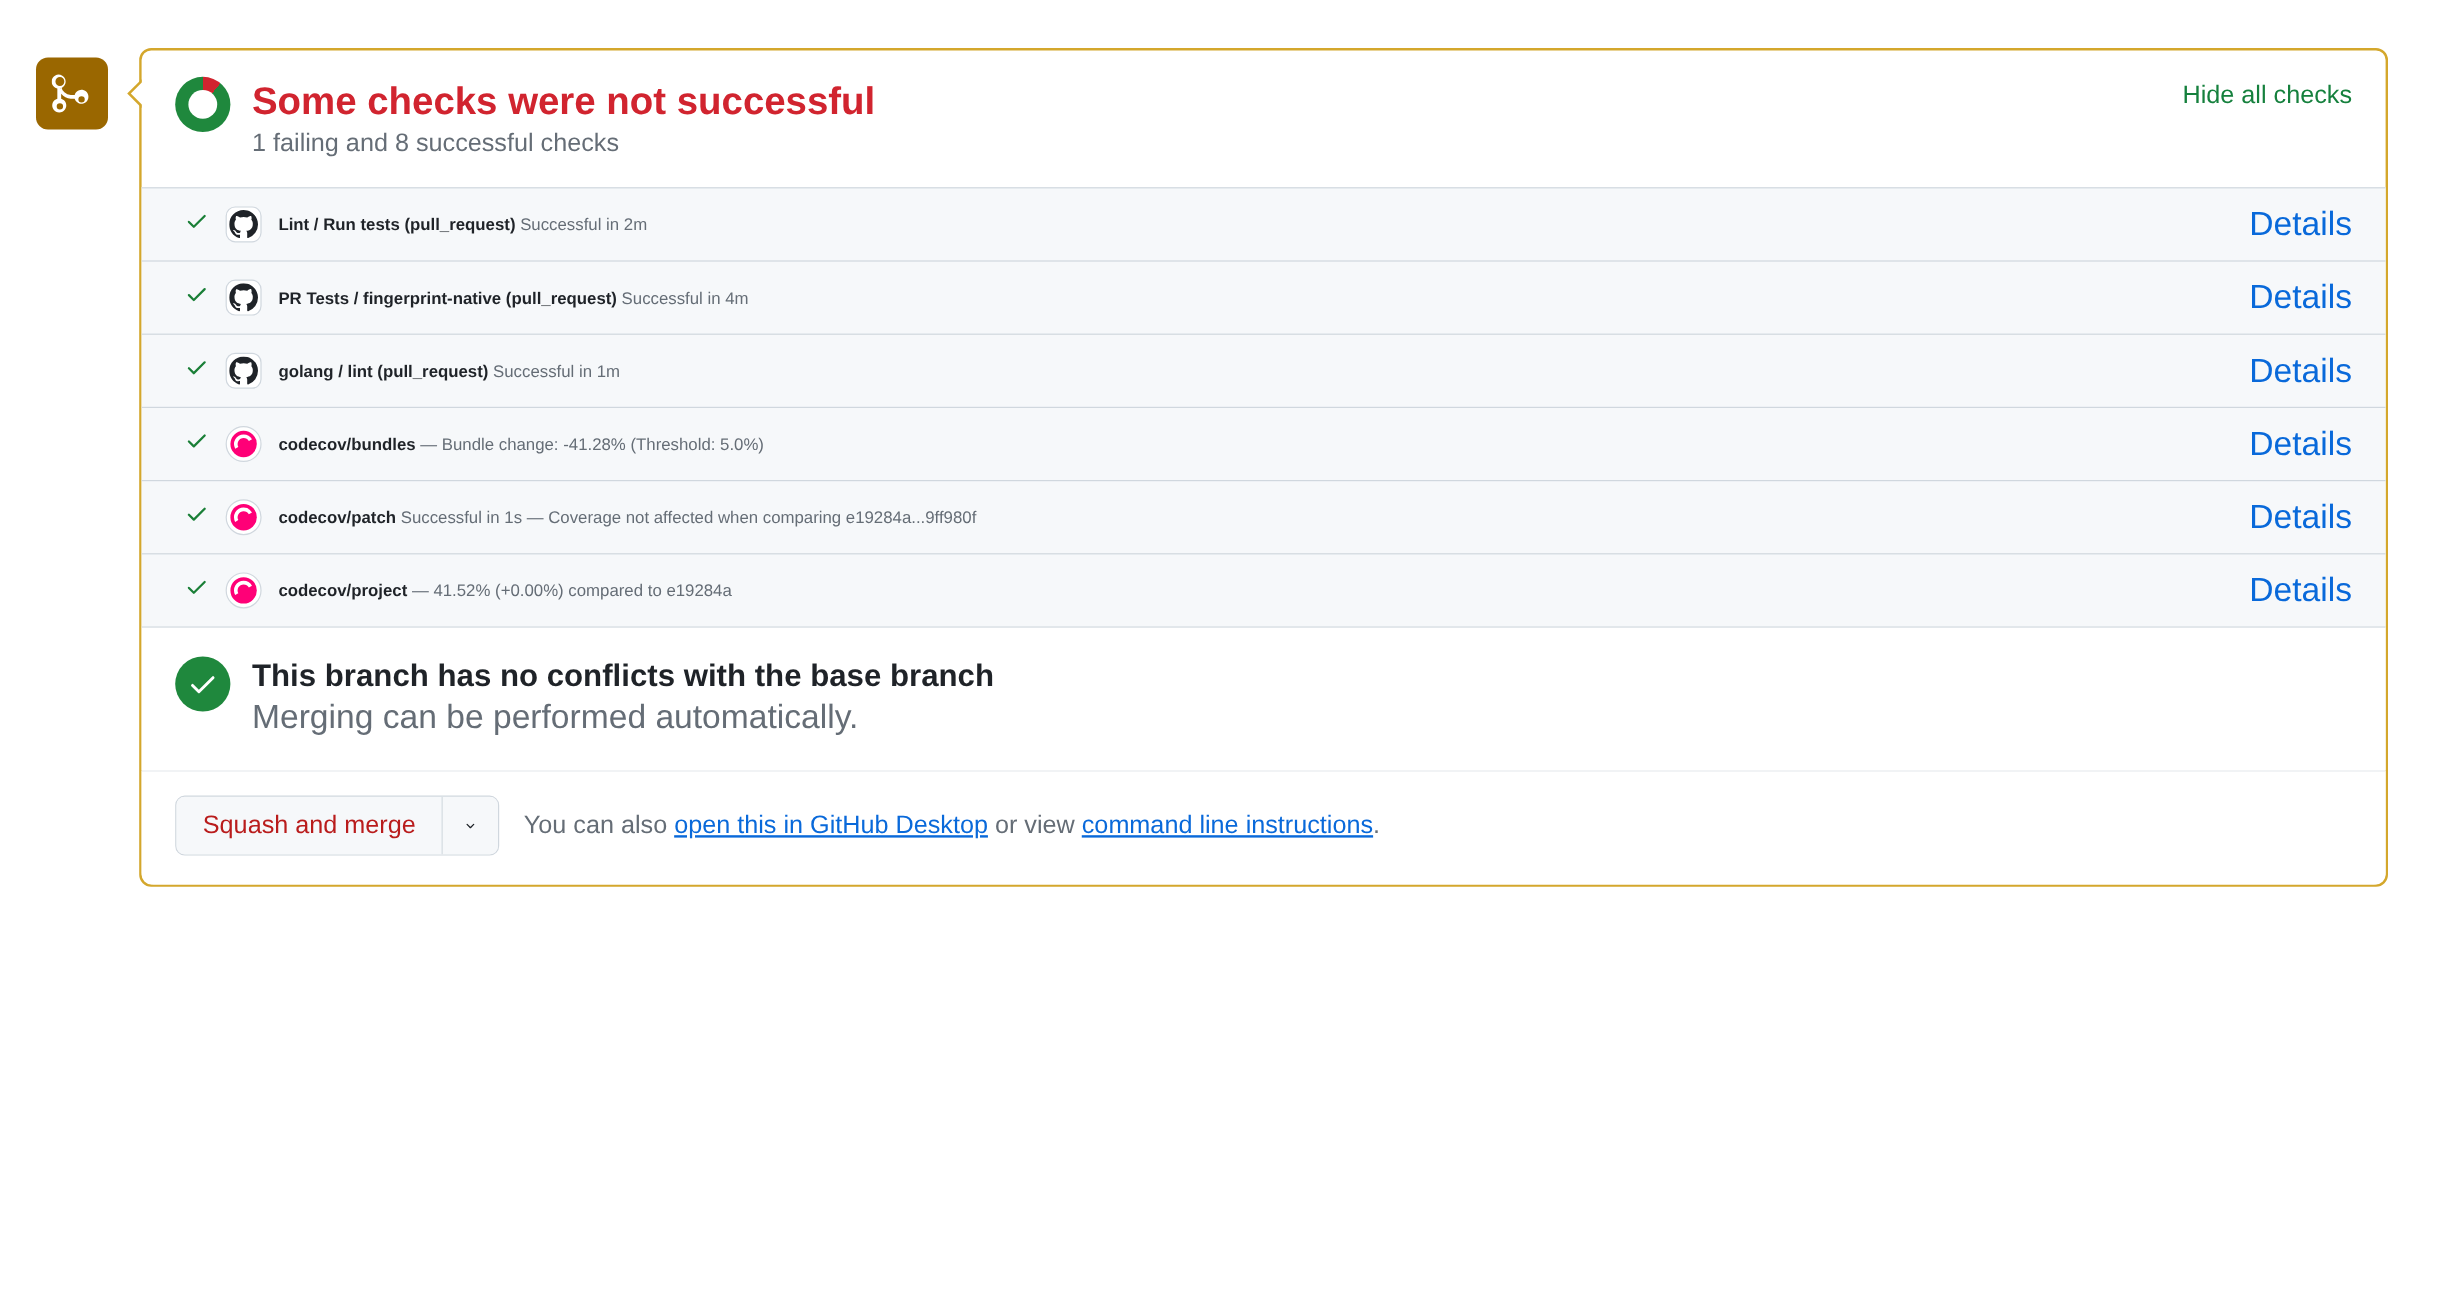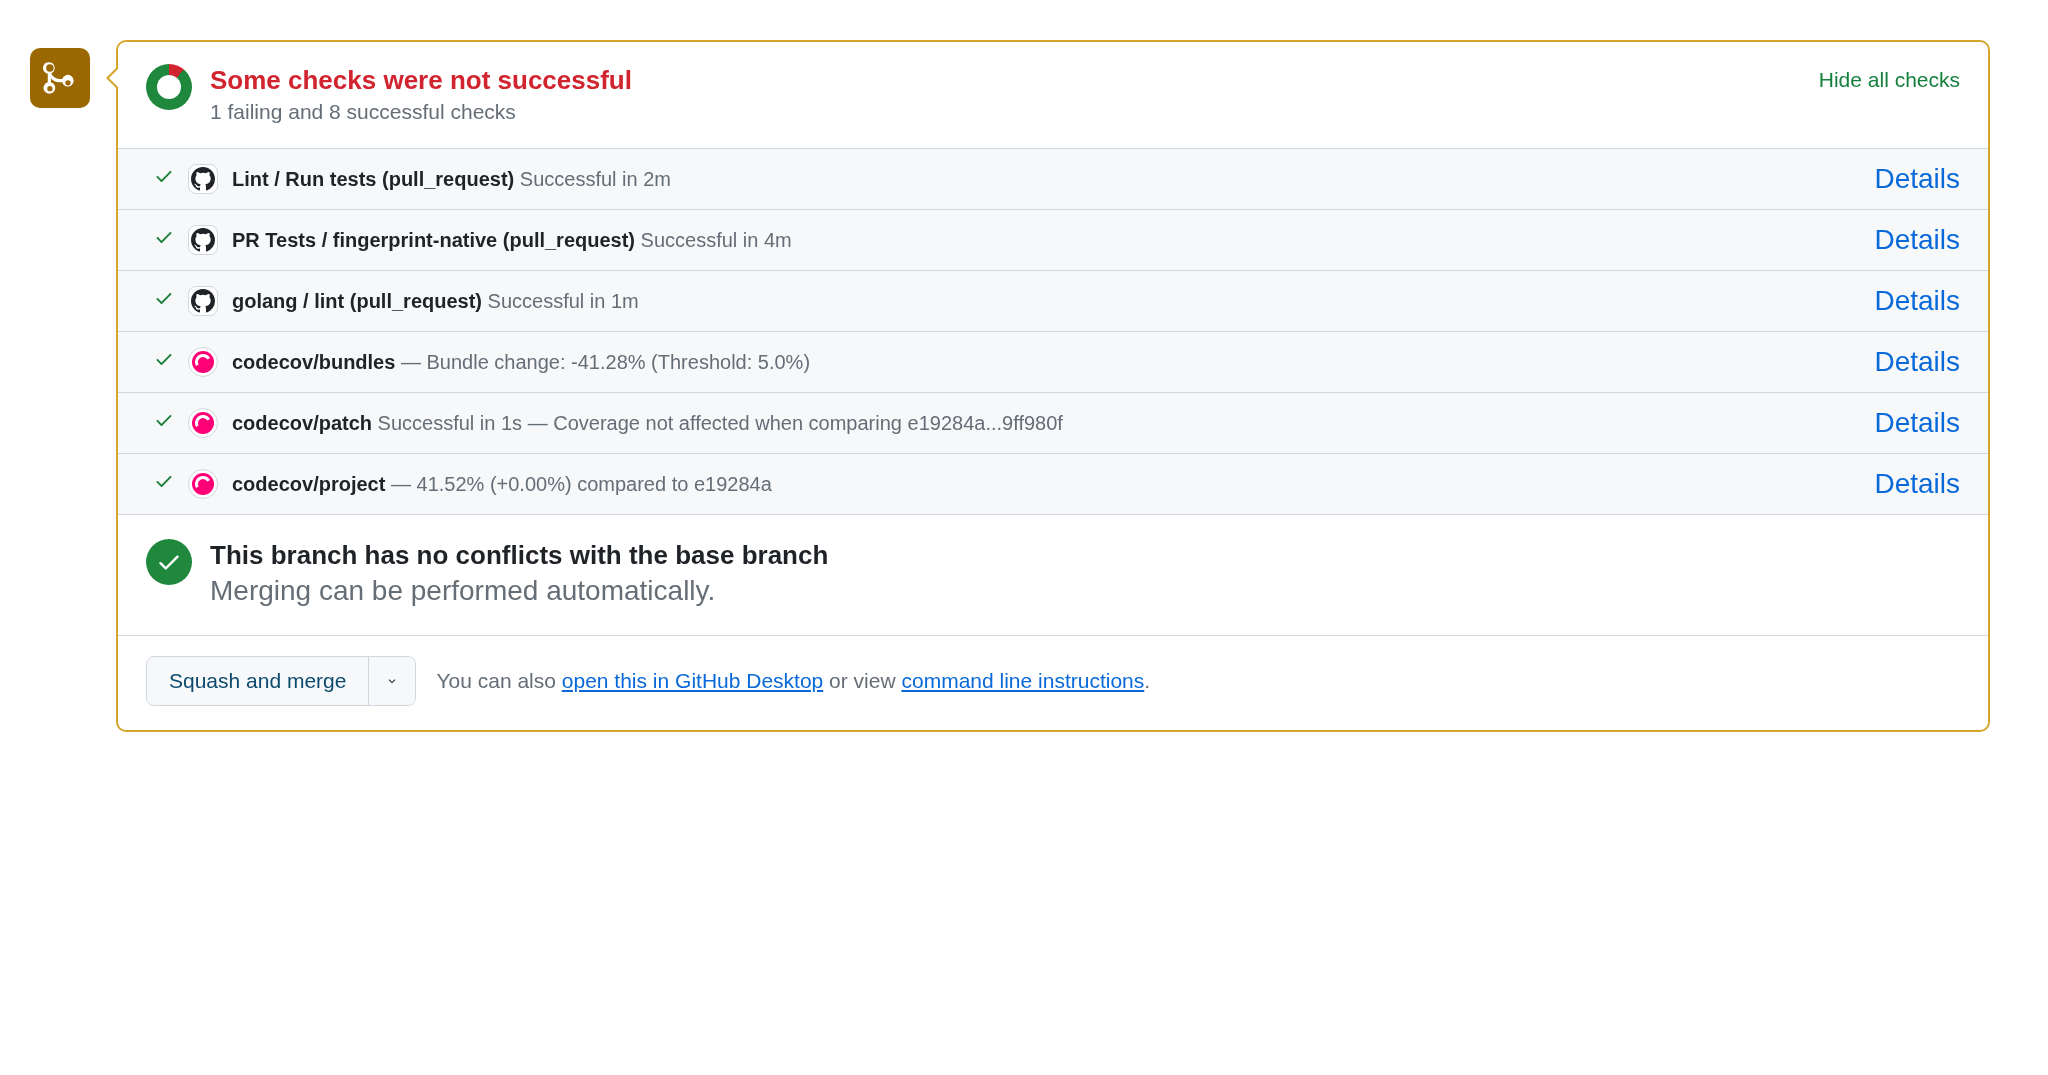--- a/index.html
+++ b/index.html
@@ -75,21 +75,21 @@
     content: "";
     position: absolute;
     inset: 11px;
     background: #ffffff;
     border-radius: 50%;
   }
   .status-text { flex: 1; }
   .status-title {
     color: #d1242f;
     font-weight: 600;
-    font-size: 26px;
+    font-size: 32px;
     line-height: 1.3;
   }
   .status-sub {
     color: #656d76;
     font-size: 21px;
     margin-top: 2px;
   }
   .hide-link {
     color: #15803d;
     font-size: 21px;
@@ -123,21 +123,21 @@
     border: 1px solid #d0d7de;
     background: #ffffff;
   }
   .avatar.github { background: #ffffff; }
   .avatar.github svg { width: 24px; height: 24px; color: #1f2328; }
   .avatar.codecov {
     background: #ffffff;
     border-radius: 50%;
   }
   .avatar.codecov svg { width: 24px; height: 24px; }
-  .check-label { flex: 1; font-size: 20px; line-height: 1.3; }
+  .check-label { flex: 1; font-size: 14px; line-height: 1.3; }
   .check-name { font-weight: 600; color: #1f2328; }
   .check-meta { color: #656d76; }
   .details-link {
     color: #0969da;
     font-size: 28px;
     cursor: pointer;
     text-decoration: none;
   }
 
   
@@ -176,21 +176,21 @@
     display: inline-flex;
     border: 1px solid #d0d7de;
     border-radius: 8px;
     background: #f6f8fa;
     overflow: hidden;
   }
   .btn-main {
     padding: 12px 22px;
     font-size: 21px;
     font-weight: 500;
-    color: #0c4a6e;
+    color: #b91c1c;
     border: none;
     background: #f6f8fa;
     cursor: pointer;
     border-right: 1px solid #d0d7de;
   }
   .btn-caret {
     padding: 12px 16px;
     border: none;
     background: #f6f8fa;
     cursor: pointer;

